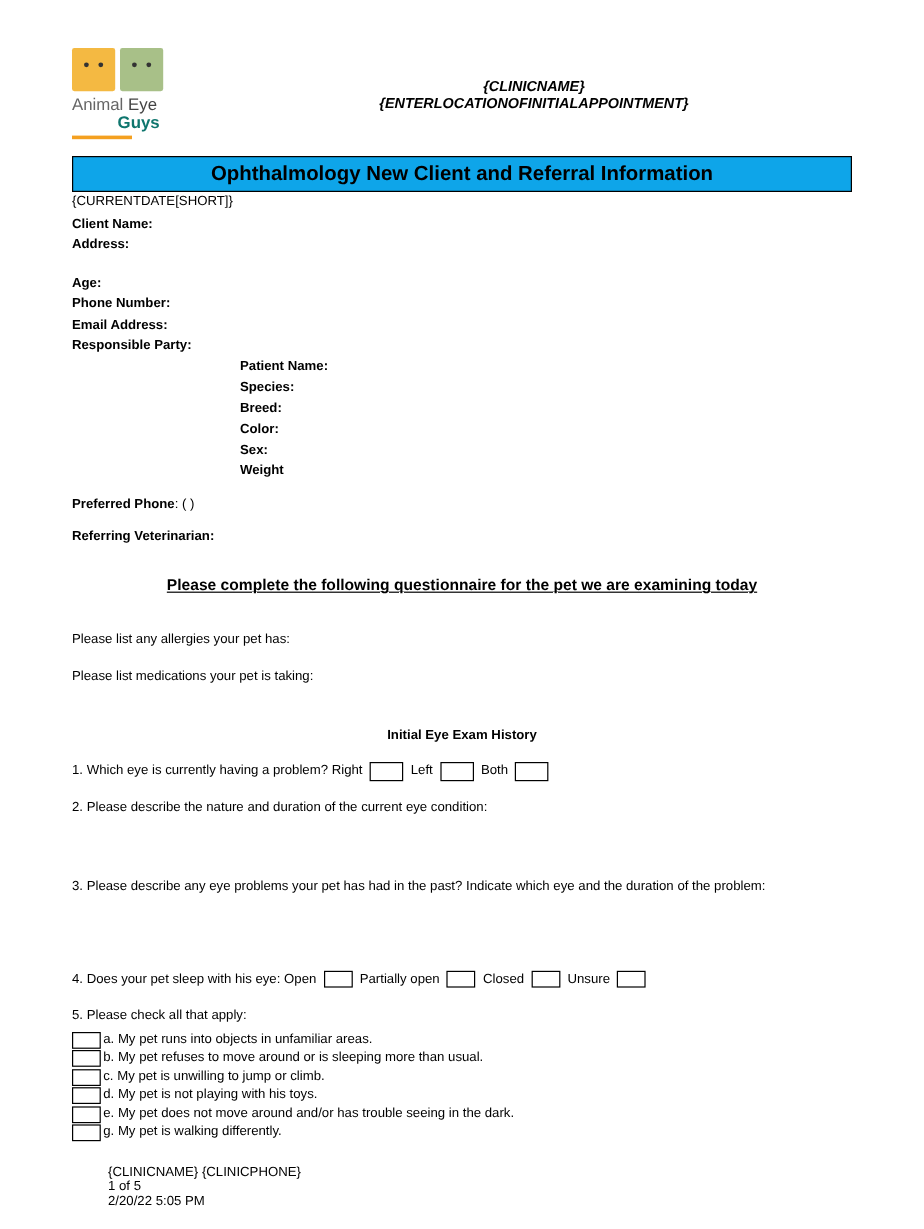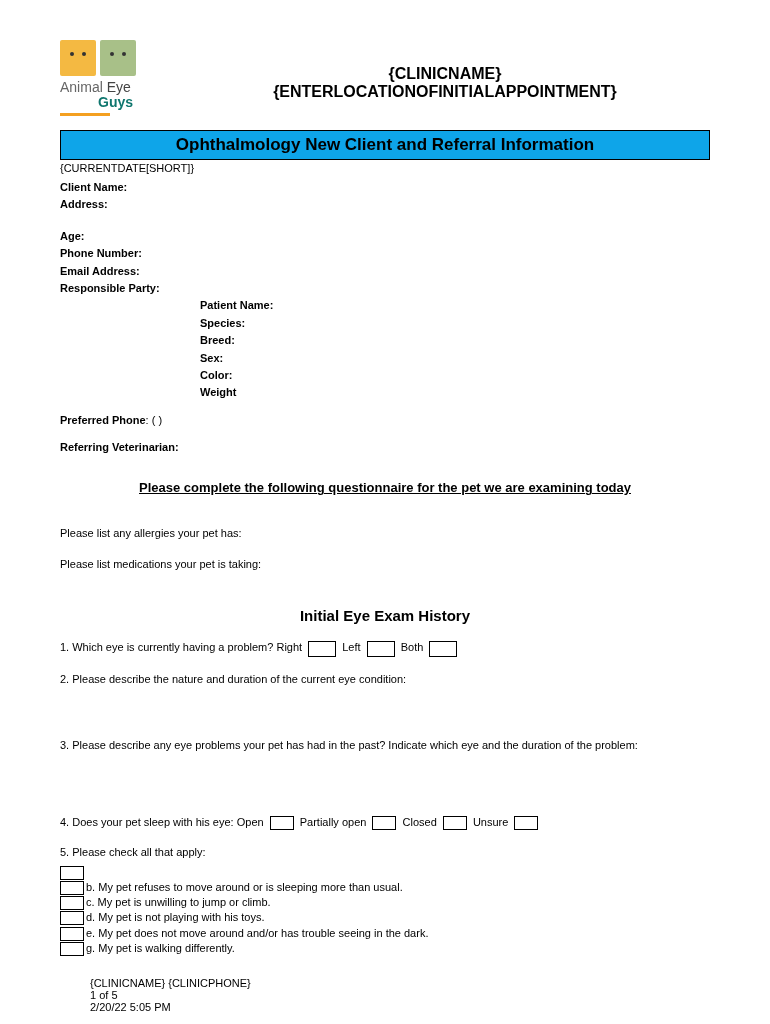--- a/index.html
+++ b/index.html
@@ -64,21 +64,22 @@
       width: 50px;
       height: 3px;
       background: #f4a020;
       margin-top: 2px;
     }
     .header-center {
       flex: 1;
       text-align: center;
       padding-top: 25px;
       font-weight: bold;
-      font-size: 16px;
+      font-size: 12px;
+      font-style: italic;
     }
     .title-bar {
       border: 1px solid #000;
       background: #0ea5e9;
       text-align: center;
       padding: 4px;
       font-weight: bold;
       font-size: 17px;
       margin-bottom: 2px;
     }
@@ -106,21 +107,21 @@
     .preferred-phone { margin-top: 8px; margin-bottom: 12px; }
     .ref-vet { margin-bottom: 20px; }
     .section-title {
       text-align: center;
       font-weight: bold;
       text-decoration: underline;
       font-size: 13px;
       margin: 25px 0 30px 0;
     }
     .section-title.history {
-      font-size: 15px;
+      font-size: 11px;
       text-decoration: none;
       margin: 35px 0 15px 0;
     }
     .q {
       font-size: 11px;
       margin-bottom: 14px;
       line-height: 1.5;
     }
     .q.tall { margin-bottom: 50px; }
     .q.taller { margin-bottom: 60px; }
@@ -194,22 +195,22 @@
     <div class="spacer"></div>
     <div class="info-row"><b>Age:</b></div>
     <div class="info-row"><b>Phone Number:</b></div>
     <div class="info-row"><b>Email Address:</b></div>
     <div class="info-row"><b>Responsible Party:</b></div>
   </div>
   <div class="info-col right">
     <div class="info-row"><b>Patient Name:</b></div>
     <div class="info-row"><b>Species:</b></div>
     <div class="info-row"><b>Breed:</b></div>
+    <div class="info-row"><b>Color:</b></div>
     <div class="info-row"><b>Sex:</b></div>
-    <div class="info-row"><b>Color:</b></div>
     <div class="info-row"><b>Weight</b></div>
   </div>
 </div>
 
 <div class="info-row preferred-phone">
   <b>Preferred Phone</b><span>: (             )</span>
 </div>
 
 <div class="info-row ref-vet"><b>Referring Veterinarian:</b></div>
 
@@ -242,20 +243,21 @@
   <span class="checkbox sm"></span>
   <span>Unsure</span>
   <span class="checkbox sm"></span>
 </div>
 
 <div class="q" style="margin-bottom:2px">
   <span>5. Please check all that apply:</span>
   <div class="check-list">
     <div class="check-list-row">
         <span class="cb"></span>
+        <span>a.  My pet runs into objects in unfamiliar areas.</span>
       </div>
     <div class="check-list-row">
         <span class="cb"></span>
         <span>b.  My pet refuses to move around or is sleeping more than usual.</span>
       </div>
     <div class="check-list-row">
         <span class="cb"></span>
         <span>c.  My pet is unwilling to jump or climb.</span>
       </div>
     <div class="check-list-row">

